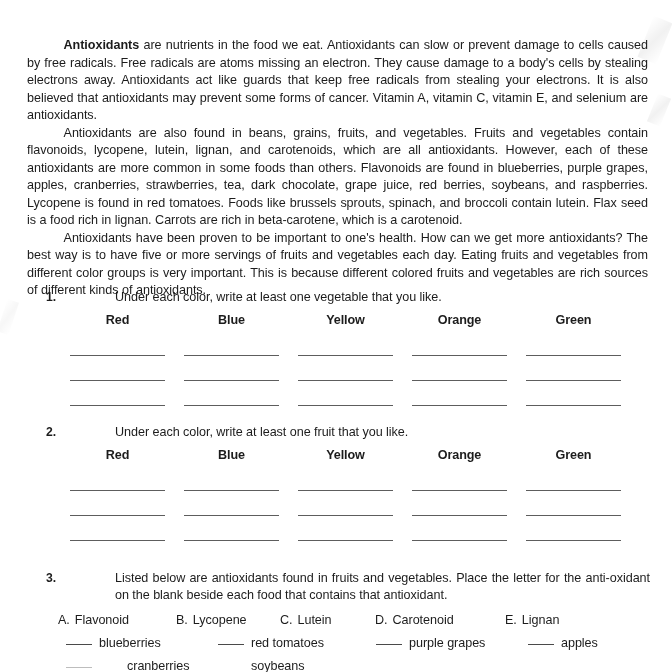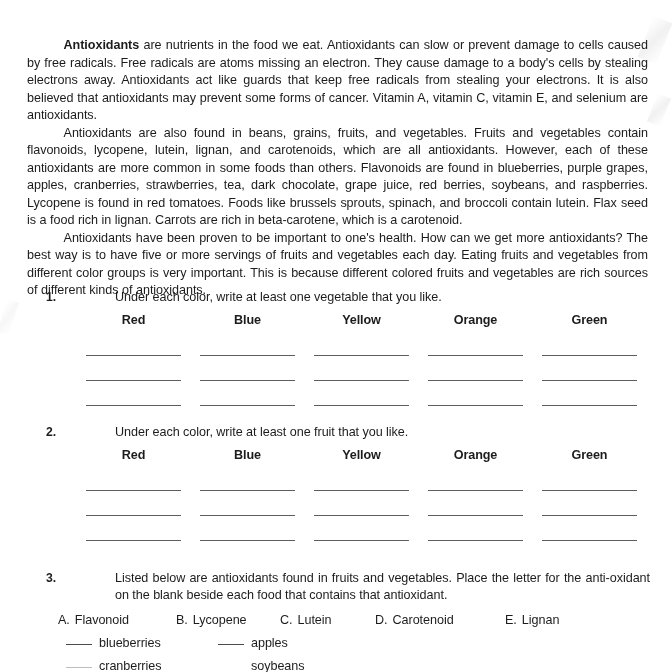--- a/index.html
+++ b/index.html
@@ -77,21 +77,21 @@
     line-height: 16.5px;
     flex: 1 1 auto;
     text-align: justify;
     letter-spacing: -0.05px;
     margin-left: 45px;
   }
 
   
   .color-grid {
     position: absolute;
-    left: 86px;
+    left: 70px;
     width: 580px;
   }
   .color-head {
     display: flex;
   }
   .color-head .col {
     width: 95px;
     margin-right: 19px;
     text-align: center;
     font-size: 12.6px;
@@ -338,27 +338,35 @@
       <span class="letter">E.</span><span>Lignan</span>
     </div>
   </div>
 
   <div class="food-rows" style="top:636px;">
     <div class="food-row">
       <div class="food-item" style="width:152px;">
         <span class="food-blank"></span>
           <span>blueberries</span>
       </div>
+      <div class="food-item" style="width:158px;">
+        <span class="food-blank"></span>
+          <span>red tomatoes</span>
+      </div>
+      <div class="food-item" style="width:152px;">
+        <span class="food-blank"></span>
+          <span>purple grapes</span>
+      </div>
       <div class="food-item">
         <span class="food-blank"></span>
           <span>apples</span>
       </div>
     </div>
     <div class="food-row">
-      <div class="food-item" style="width:152px;">
+      <div class="food-item" style="width:152px;gap:28px;">
         <span class="food-blank faint"></span>
           <span>cranberries</span>
       </div>
       <div class="food-item">
         <span class="food-blank none"></span>
           <span>soybeans</span>
       </div>
     </div>
   </div>
 

